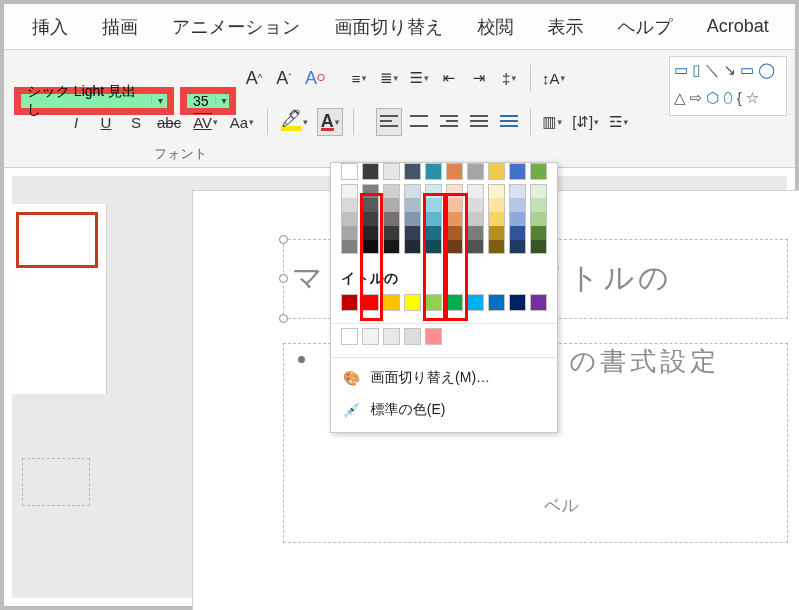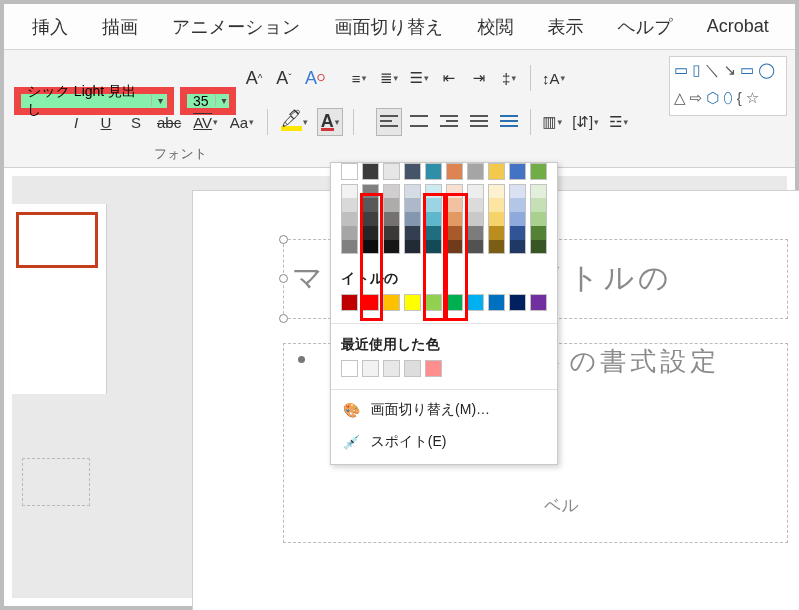--- a/index.html
+++ b/index.html
@@ -324,37 +324,36 @@
         <div class="sw" style="background: rgb(255, 255, 0);"></div>
         <div class="sw" style="background: rgb(146, 208, 80);"></div>
         <div class="sw" style="background: rgb(0, 176, 80);"></div>
         <div class="sw" style="background: rgb(0, 176, 240);"></div>
         <div class="sw" style="background: rgb(0, 112, 192);"></div>
         <div class="sw" style="background: rgb(0, 32, 96);"></div>
         <div class="sw" style="background: rgb(112, 48, 160);"></div>
       </div>
     <div class="hr"></div>
 
-    <h4>最近使用した色</h4>
     <div class="swatch-row" id="recent-row" style="padding-bottom:8px">
         <div class="sw" style="background: rgb(255, 255, 255);"></div>
         <div class="sw" style="background: rgb(242, 242, 242);"></div>
         <div class="sw" style="background: rgb(232, 232, 232);"></div>
         <div class="sw" style="background: rgb(221, 221, 221);"></div>
         <div class="sw" style="background: rgb(255, 143, 143);"></div>
       </div>
     <div class="hr"></div>
 
     <div class="picker-item">
       <span>🎨</span>
       <span>画面切り替え(M)…</span>
     </div>
     <div class="picker-item">
       <span>💉</span>
-      <span>スポイト(E)</span>
+      <span>標準の色(E)</span>
     </div>
 
     <div class="red-frame" style="left:29px; top:30px; width:23px; height:128px"></div>
     <div class="red-frame" style="left:92px; top:30px; width:23px; height:128px"></div>
     <div class="red-frame" style="left:114px; top:30px; width:23px; height:128px"></div>
   </div>
 
 </div>
 
 </body></html>

